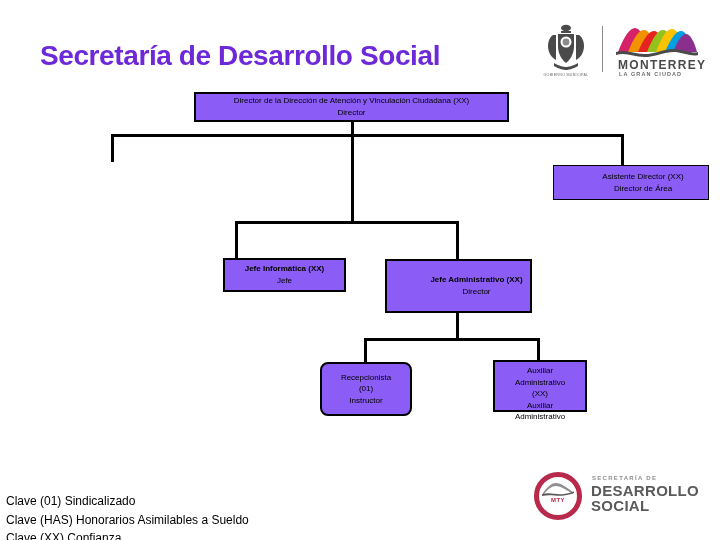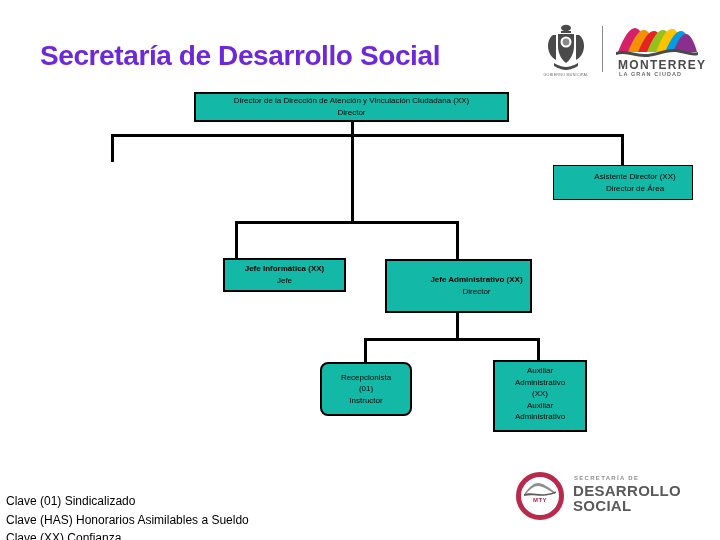--- a/index.html
+++ b/index.html
@@ -34,21 +34,21 @@
     font-size:12px;font-weight:bold;letter-spacing:1.3px;color:#4a4a4a;
   }
   .mty-sub{
     position:absolute;left:79px;top:51px;
     font-size:5.5px;font-weight:bold;letter-spacing:1.1px;color:#6b6b6b;
   }
 
   
   .node{
     position:absolute;
-    background:#14b8a6;
+    background:#8b5cf6;
     border:1px solid #000;
     box-sizing:border-box;
     display:flex;
     flex-direction:column;
     align-items:center;
     justify-content:center;
     text-align:center;
     font-size:8px;
     line-height:1.45;
     color:#000;
@@ -61,21 +61,21 @@
   
   .ln-h,.ln-v{position:absolute;background:#000;}
 
   
   .legend{
     position:absolute;left:6px;top:492px;
     font-size:12px;line-height:1.55;color:#000;white-space:nowrap;
   }
 
   
-  .ds-logo{position:absolute;left:516px;top:468px;width:180px;height:58px;}
+  .ds-logo{position:absolute;left:534px;top:468px;width:180px;height:58px;}
   .ds-circle{
     position:absolute;left:0;top:4px;width:48px;height:48px;
     border:5px solid #b9294b;border-radius:50%;
     background:#fff;box-sizing:border-box;
   }
   .ds-mty{
     position:absolute;left:10px;top:29px;width:28px;
     text-align:center;font-size:6px;font-weight:bold;color:#b9294b;letter-spacing:.4px;
   }
   .ds-top{position:absolute;left:58px;top:7px;font-size:6px;letter-spacing:1.3px;color:#8f8f8f;font-weight:bold;}
@@ -140,42 +140,42 @@
   <div class="ln-v" style="left:364px;top:338px;width:3px;height:24px;"></div>
 
   <div class="ln-v" style="left:537px;top:338px;width:3px;height:22px;"></div>
 
   <div class="node thick" style="left:194px;top:92px;width:315px;height:30px;">
     <span class="ln">Director de la Dirección de Atención y Vinculación Ciudadana (XX)</span>
     <span class="ln">Director</span>
   </div>
 
 
-  <div class="node" style="left:553px;top:165px;width:140px;height:35px;padding-left:24px;">
+  <div class="node" style="left:553px;top:165px;width:156px;height:35px;padding-left:24px;">
     <span class="ln">Asistente Director  (XX)</span>
     <span class="ln">Director de Área</span>
   </div>
 
   <div class="node thick" style="left:175px;top:258px;width:123px;height:34px;margin-left:48px;">
     <span class="ln b">Jefe Informática  (XX)</span>
     <span class="ln">Jefe</span>
   </div>
 
   <div class="node thick" style="left:385px;top:259px;width:147px;height:54px;padding-left:36px;">
     <span class="ln b">Jefe Administrativo   (XX)</span>
     <span class="ln">Director</span>
   </div>
 
   <div class="node thick" style="left:320px;top:362px;width:92px;height:54px;border-radius:8px;">
     <span class="ln">Recepcionista</span>
     <span class="ln">(01)</span>
     <span class="ln">Instructor</span>
   </div>
 
-  <div class="node thick overflow" style="left:493px;top:360px;width:94px;height:72px;">
+  <div class="node thick overflow" style="left:493px;top:360px;width:94px;height:52px;">
     <span class="ln">Auxiliar</span>
     <span class="ln">Administrativo</span>
     <span class="ln">(XX)</span>
     <span class="ln">Auxiliar</span>
     <span class="ln">Administrativo</span>
   </div>
 
   <div class="legend">
     <div>Clave (01) Sindicalizado</div>
     <div>Clave (HAS) Honorarios Asimilables a  Sueldo</div>

